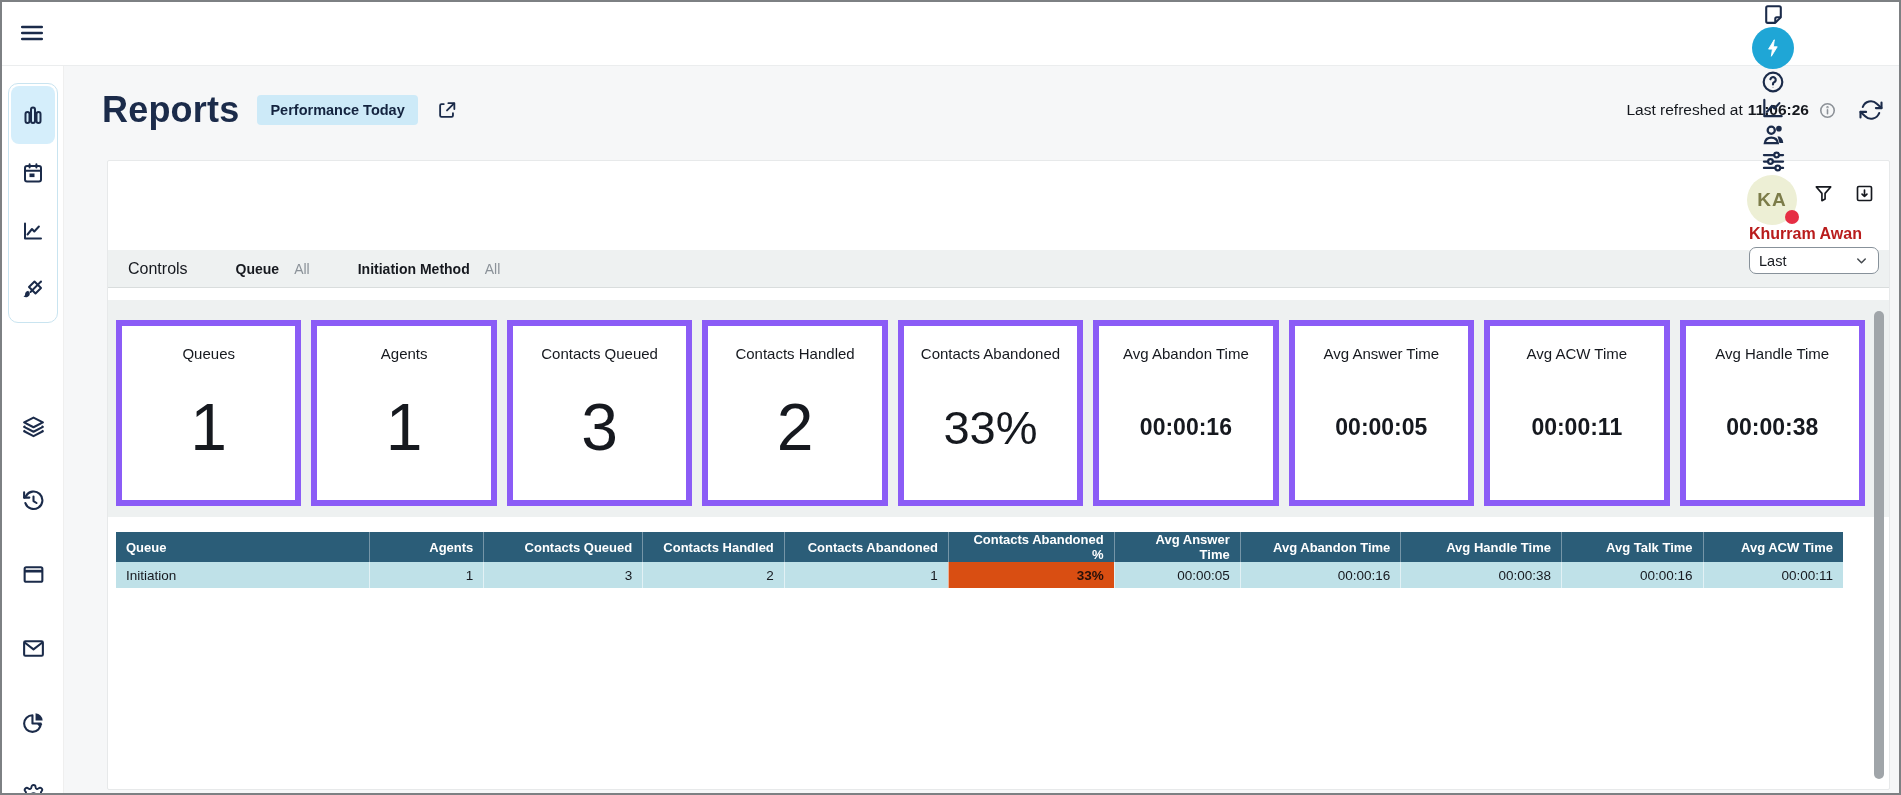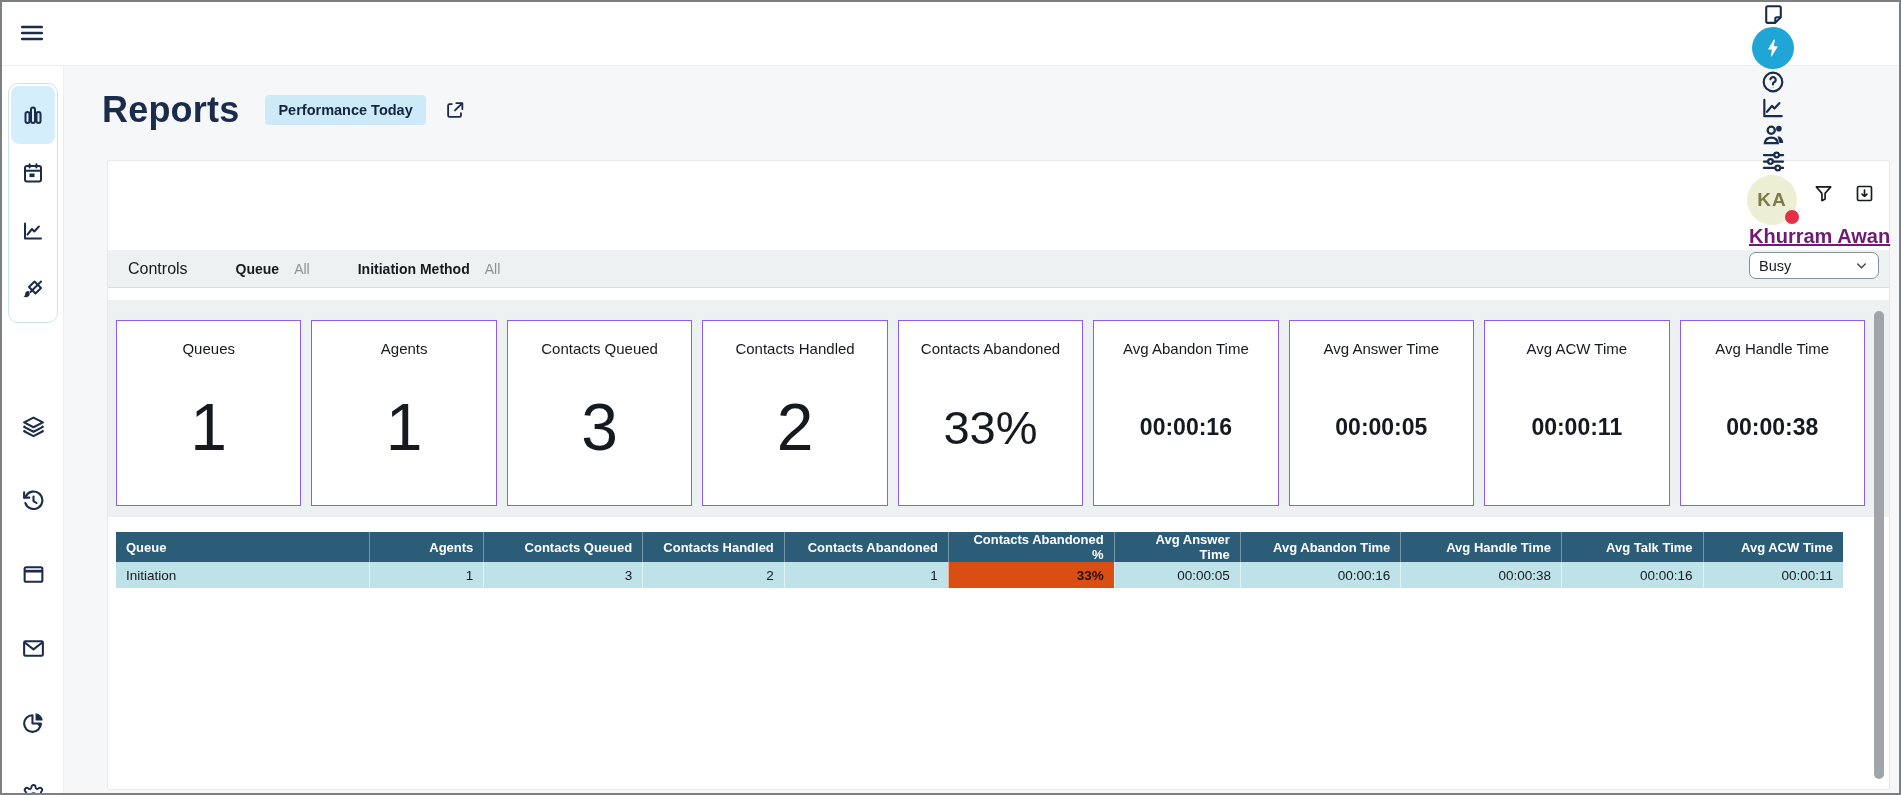--- a/index.html
+++ b/index.html
@@ -17,21 +17,21 @@
   .tb-icon { width:72px; display:flex; justify-content:center; align-items:center; color:#1b2b4a; cursor:pointer; }
   .bolt-circle { width:42px; height:42px; border-radius:50%; background:#1fa6d6;
                  display:flex; align-items:center; justify-content:center; }
   .avatar-wrap { position:relative; margin-left:10px; }
   .avatar { width:50px; height:50px; border-radius:50%; background:#edefd5; color:#7c7c49;
             font-size:19px; font-weight:bold; letter-spacing:1px;
             display:flex; align-items:center; justify-content:center; cursor:pointer; }
   .status-dot { position:absolute; right:-2px; bottom:1px; width:14px; height:14px;
                 border-radius:50%; background:#e62e44; }
   .user-block { margin-left:12px; width:142px; display:flex; flex-direction:column; gap:4px; }
-  .user-name { font-size:20px; font-weight:bold; color:#701a75;text-decoration:underline; }
+  .user-name { font-size:16px; font-weight:bold; color:#b91c1c; }
   .status-select { height:27px; border:1px solid #87919a; border-radius:7px; background:#fff;
                    display:flex; align-items:center; justify-content:space-between;
                    padding:0 9px; font-size:14.5px; color:#16191f; cursor:pointer; width:130px; }
   .status-select .chev { color:#44494e; display:flex; }
 
   
   .sidebar { position:absolute; left:0; top:64px; width:62px; bottom:0; background:#fff;
              border-right:1px solid #efefef; z-index:4; }
   .nav-group1 { position:absolute; left:6px; top:17px; width:50px; height:240px;
                 border:1px solid #c9e4f0; border-radius:10px; display:flex; flex-direction:column;
@@ -41,21 +41,21 @@
   .nav-item.active { background:#d5eefb; }
   .nav-group2 { position:absolute; left:6px; top:348px; width:50px; display:flex;
                 flex-direction:column; gap:50px; align-items:center; }
   .nav-group2 .nav-item { height:24px; }
 
   
   .main { position:absolute; left:62px; top:64px; right:0; bottom:0; background:#f6f7f8; }
   .reports-row { position:absolute; left:38px; top:18px; right:16px; height:52px;
                  display:flex; align-items:center; }
   .page-title { font-size:36px; font-weight:bold; color:#1b2b4a; letter-spacing:.2px; }
-  .badge { margin-left:26px; background:#cdeaf8; color:#13233f; font-weight:bold; font-size:14.5px;
+  .badge { margin-left:18px; background:#cdeaf8; color:#13233f; font-weight:bold; font-size:14.5px;
            padding:7px 13px; border-radius:4px; }
   .ext-link { margin-left:18px; color:#1b2b4a; display:flex; cursor:pointer; }
   .refresh-area { margin-left:auto; display:flex; align-items:center; color:#16191f; font-size:15.5px; }
   .refresh-area .bold { font-weight:bold; margin-left:5px; }
   .info-ic { margin-left:9px; color:#8d9298; display:flex; cursor:pointer; }
   .refresh-ic { margin-left:22px; color:#1b2b4a; display:flex; cursor:pointer; }
 
   
   .panel { position:absolute; left:43px; right:9px; top:94px; bottom:3px; background:#fff;
            border:1px solid #e7e9ea; border-radius:2px; }
@@ -73,21 +73,21 @@
   .controls-row { position:absolute; left:0; right:0; top:89px; height:38px; background:#eef1f1;
                   border-bottom:1px solid #d9dddd; display:flex; align-items:center; padding:0 20px; }
   .controls-title { font-size:16px; color:#16191f; }
   .ctl-filter { display:flex; align-items:center; gap:7px; margin-left:48px; cursor:pointer; }
   .ctl-label { font-size:14px; font-weight:bold; color:#16191f; }
   .ctl-value { font-size:14px; color:#8b9299;margin-left:8px; }
   .controls-chevron { margin-left:auto; margin-right:12px; color:#16191f; display:flex; cursor:pointer; }
 
   .cards-section { position:absolute; left:0; right:0; top:139px; height:217px; background:#eef1f1; }
   .cards { position:absolute; left:8px; right:24px; top:20px; height:186px; display:flex; gap:10px; }
-  .card { flex:1; background:#fff; border:1px solid #8b5cf6; display:flex; flex-direction:column;
+  .card { flex:1; background:#fff; border:6px solid #8b5cf6; display:flex; flex-direction:column;
           align-items:center; }
   .card-label { margin-top:19px; font-size:15px; color:#16191f; }
   .card-value { flex:1; display:flex; align-items:center; justify-content:center; color:#16191f;
                 padding-bottom:8px; }
   .v-count { font-size:66px; }
   .v-percent { font-size:47px; }
   .v-time { font-size:23px; font-weight:bold; }
 
   .metrics-table { position:absolute; left:8px; right:46px; top:371px; border-collapse:collapse;
                    width:calc(100% - 54px); table-layout:fixed; }
@@ -163,21 +163,21 @@
           </svg>
       </div>
 
       <div class="avatar-wrap">
         <div class="avatar">KA</div>
         <div class="status-dot"></div>
       </div>
       <div class="user-block">
         <div class="user-name">Khurram Awan</div>
         <div class="status-select">
-          <span>Busy</span>
+          <span>Last</span>
           <span class="chev">
             <svg width="15" height="15" viewBox="0 0 24 24" fill="none" stroke="currentColor" stroke-width="2.4" stroke-linecap="round" stroke-linejoin="round">
                 <path d="m6 9.5 6 6 6-6"></path>
               </svg>
           </span>
         </div>
       </div>
     </div>
   </div>
 
@@ -259,20 +259,38 @@
 
     <div class="reports-row">
       <span class="page-title">Reports</span>
       <span class="badge">Performance Today</span>
       <span class="ext-link">
         <svg width="22" height="22" viewBox="0 0 24 24" fill="none" stroke="currentColor" stroke-width="2" stroke-linecap="round" stroke-linejoin="round">
             <path d="M8.5 5.5H6A1.5 1.5 0 0 0 4.5 7v11A1.5 1.5 0 0 0 6 19.5h11a1.5 1.5 0 0 0 1.5-1.5v-2.5"></path>
             <path d="M13.5 4.5H20V11"></path>
             <path d="M19.5 5 12 12.5"></path>
           </svg>
+      </span>
+      <span class="refresh-area">
+        <span>Last refreshed at</span>
+        <span class="bold">11:06:26</span>
+        <span class="info-ic">
+          <svg width="19" height="19" viewBox="0 0 24 24" fill="none" stroke="currentColor" stroke-width="2" stroke-linecap="round">
+              <circle cx="12" cy="12" r="8.5"></circle>
+              <path d="M12 11v5"></path>
+              <circle cx="12" cy="7.8" r="0.5" fill="currentColor"></circle>
+            </svg>
+        </span>
+        <span class="refresh-ic">
+          <svg width="24" height="24" viewBox="0 0 24 24" fill="none" stroke="currentColor" stroke-width="2.1" stroke-linecap="round" stroke-linejoin="round">
+              <path d="M22.5 4.5v5.6h-5.6"></path>
+              <path d="M1.5 19.5v-5.6h5.6"></path>
+              <path d="M3.8 9A8.5 8.5 0 0 1 17.8 5.8l4.7 4.3M1.5 13.9l4.7 4.3A8.5 8.5 0 0 0 20.2 15"></path>
+            </svg>
+        </span>
       </span>
     </div>
 
     <div class="panel">
 
       <div class="panel-tools">
         <span class="tool">
           <svg width="21" height="21" viewBox="0 0 24 24" fill="none" stroke="currentColor" stroke-width="1.9" stroke-linejoin="round">
               <path d="M3.8 4.5h16.4l-6.4 7.4v6.3l-3.6 2v-8.3z"></path>
             </svg>

